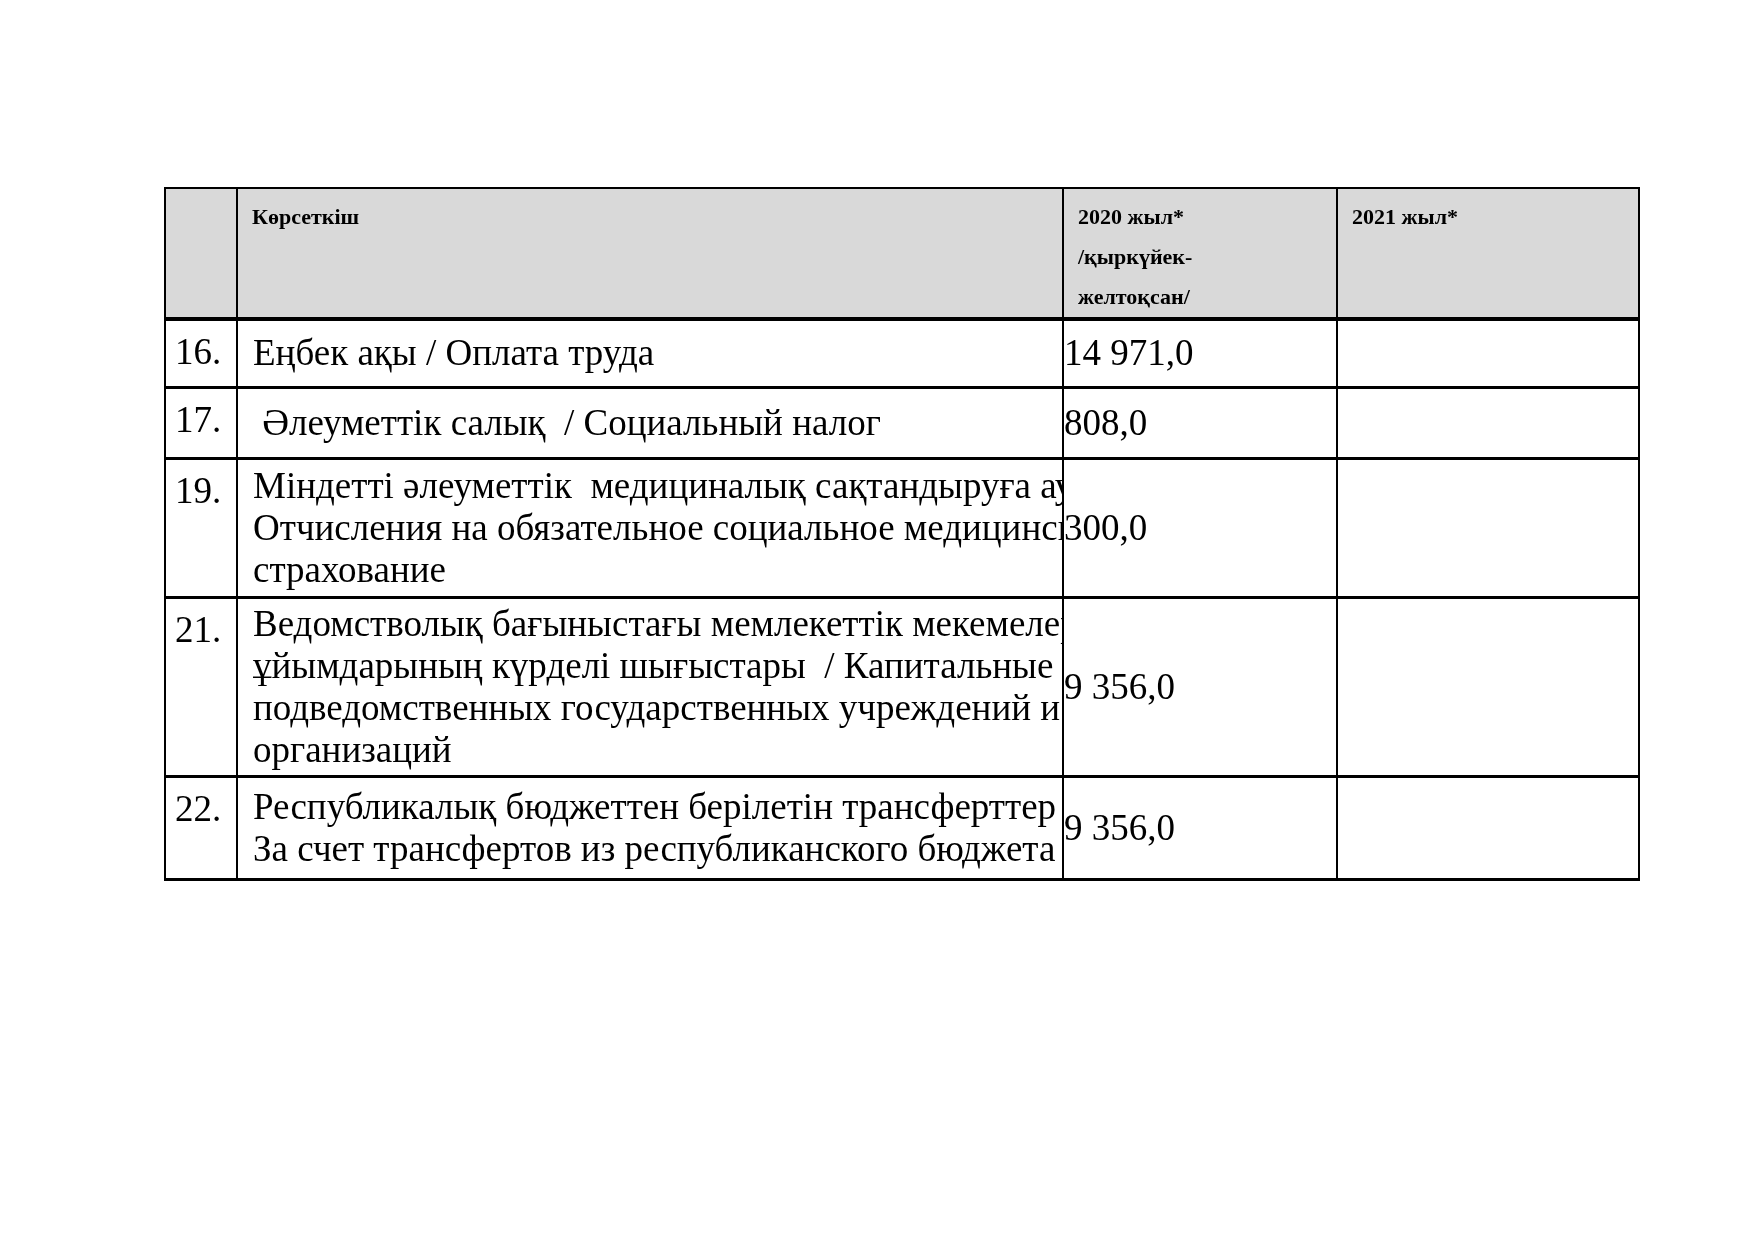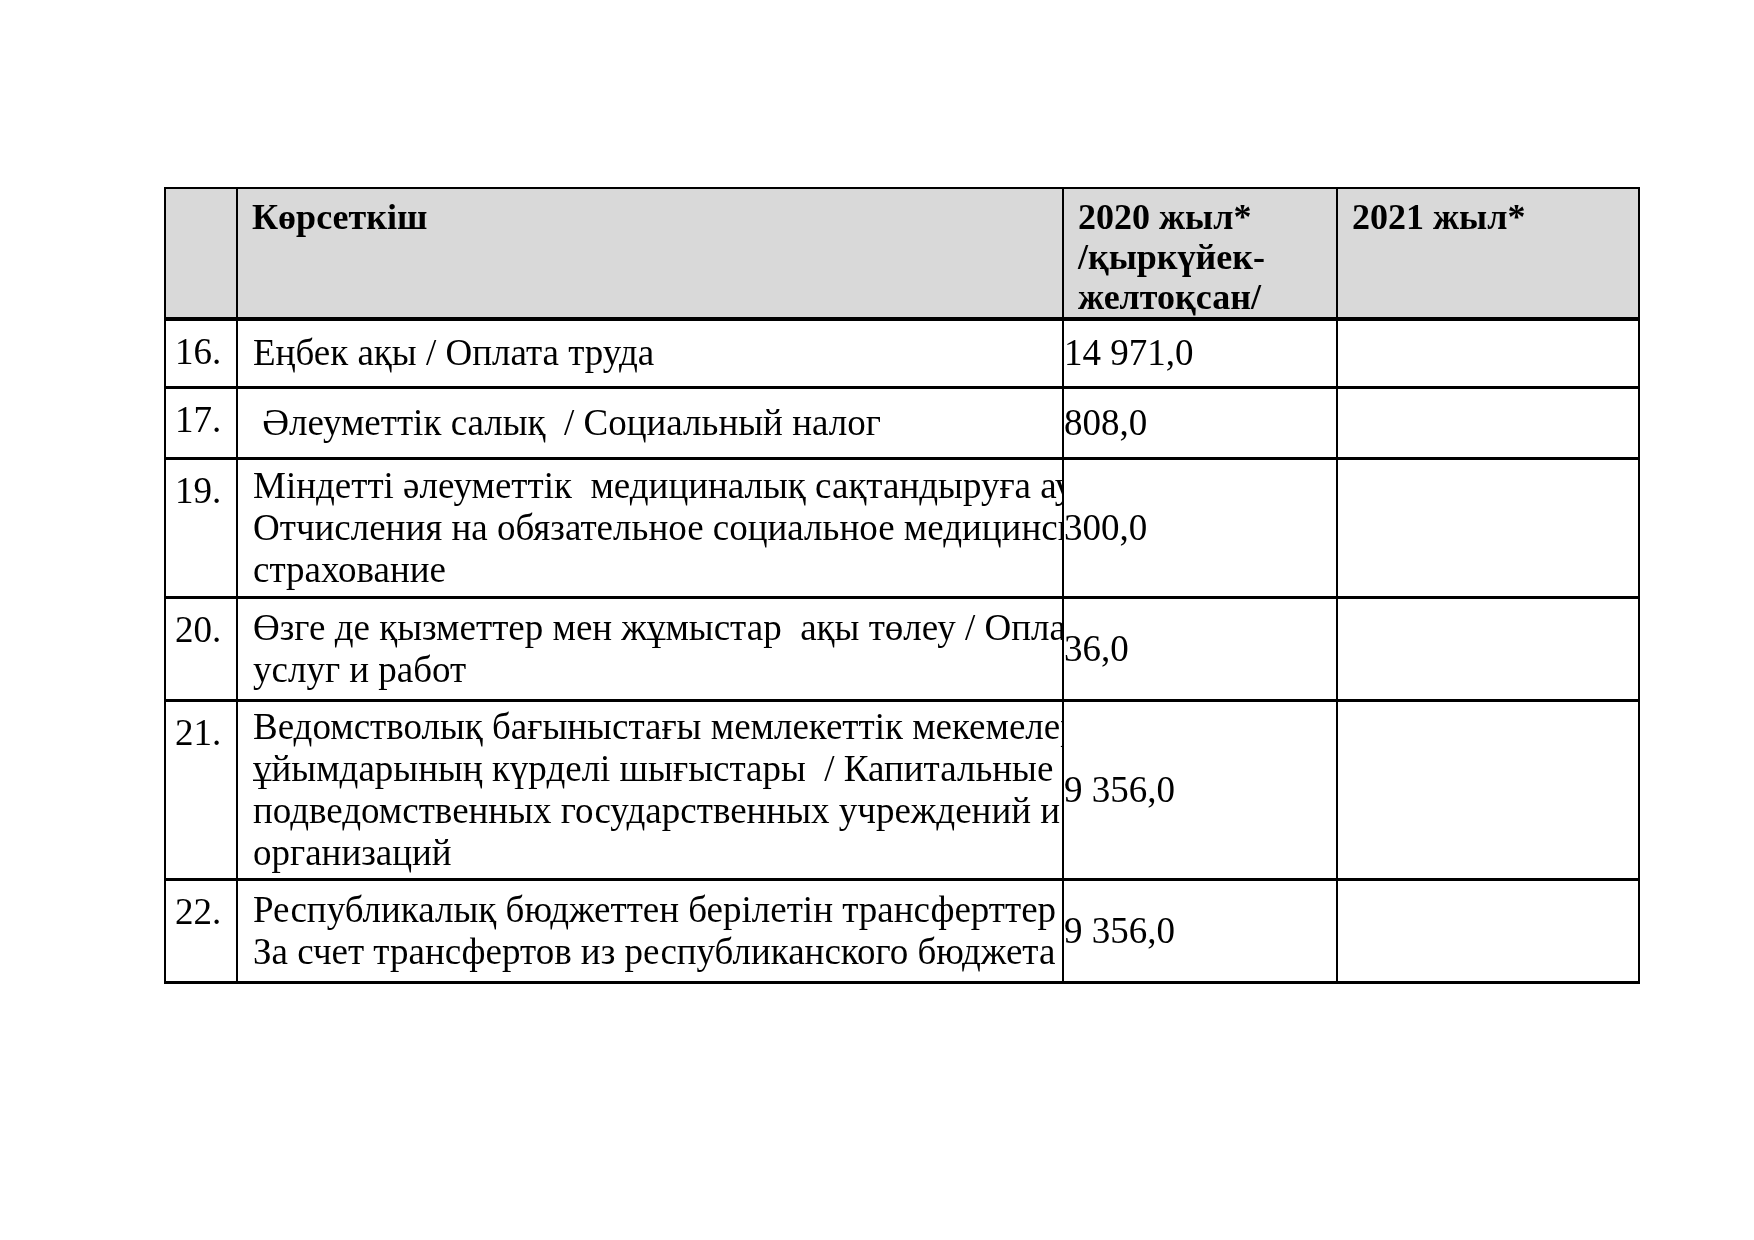--- a/index.html
+++ b/index.html
@@ -28,21 +28,21 @@
   col.c4 { width: 302px; }
 
   th, td {
     border: 2px solid #000;
     overflow: hidden;
   }
   thead th {
     vertical-align: top;
     text-align: left;
     font-weight: bold;
-    font-size: 36px;
+    font-size: 22px;
     line-height: 40px;
     padding: 8px 6px 0 14px;
     white-space: pre;
     border-bottom-width: 4px;
   }
   tbody td {
     font-size: 37px;
     line-height: 42px;
     border-top-width: 3px;
     border-bottom-width: 3px;
@@ -97,27 +97,20 @@
         <td class="c-empty"></td>
       </tr>
       <tr style="height:139px">
         <td class="c-num">19.</td>
         <td class="c-ind">Міндетті әлеуметтік  медициналық сақтандыруға аударым /
 Отчисления на обязательное социальное медицинское
 страхование</td>
         <td class="c-val">300,0</td>
         <td class="c-empty"></td>
       </tr>
-      <tr style="height:103px">
-        <td class="c-num">20.</td>
-        <td class="c-ind">Өзге де қызметтер мен жұмыстар  ақы төлеу / Оплата прочих
-услуг и работ</td>
-        <td class="c-val">36,0</td>
-        <td class="c-empty"></td>
-      </tr>
       <tr style="height:170px">
         <td class="c-num">21.</td>
         <td class="c-ind">Ведомстволық бағыныстағы мемлекеттік мекемелерінің және
 ұйымдарының күрделі шығыстары  / Капитальные расходы
 подведомственных государственных учреждений и
 организаций</td>
         <td class="c-val">9 356,0</td>
         <td class="c-empty"></td>
       </tr>
       <tr style="height:103px">

